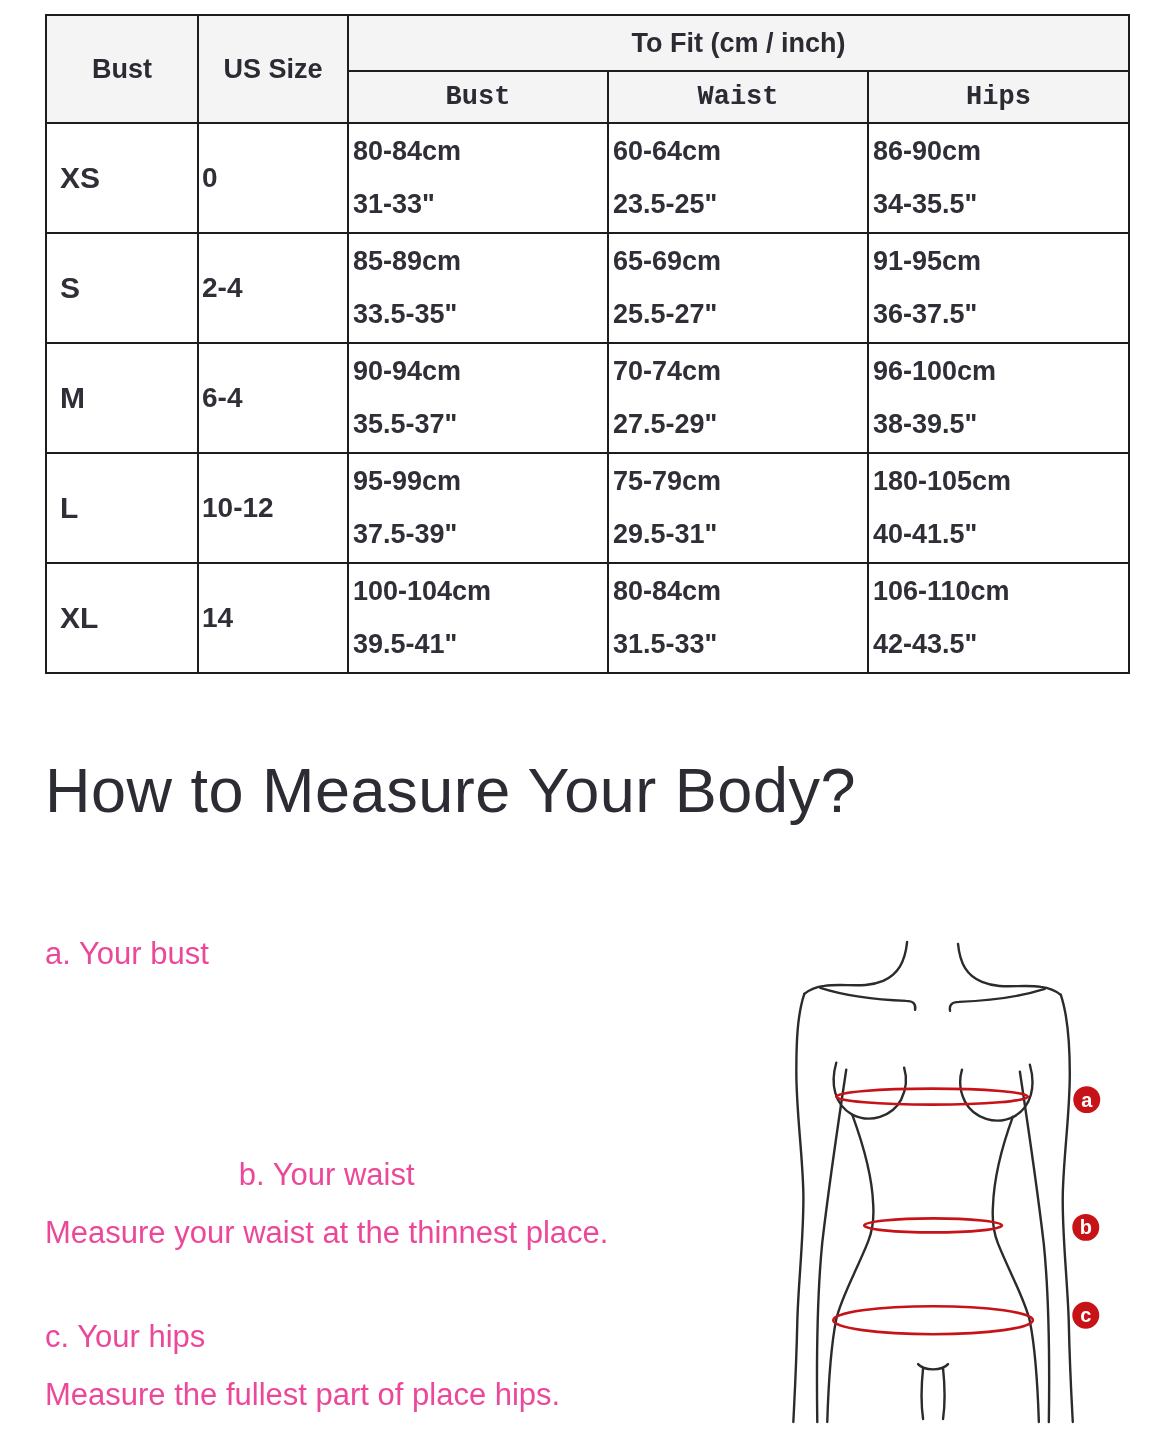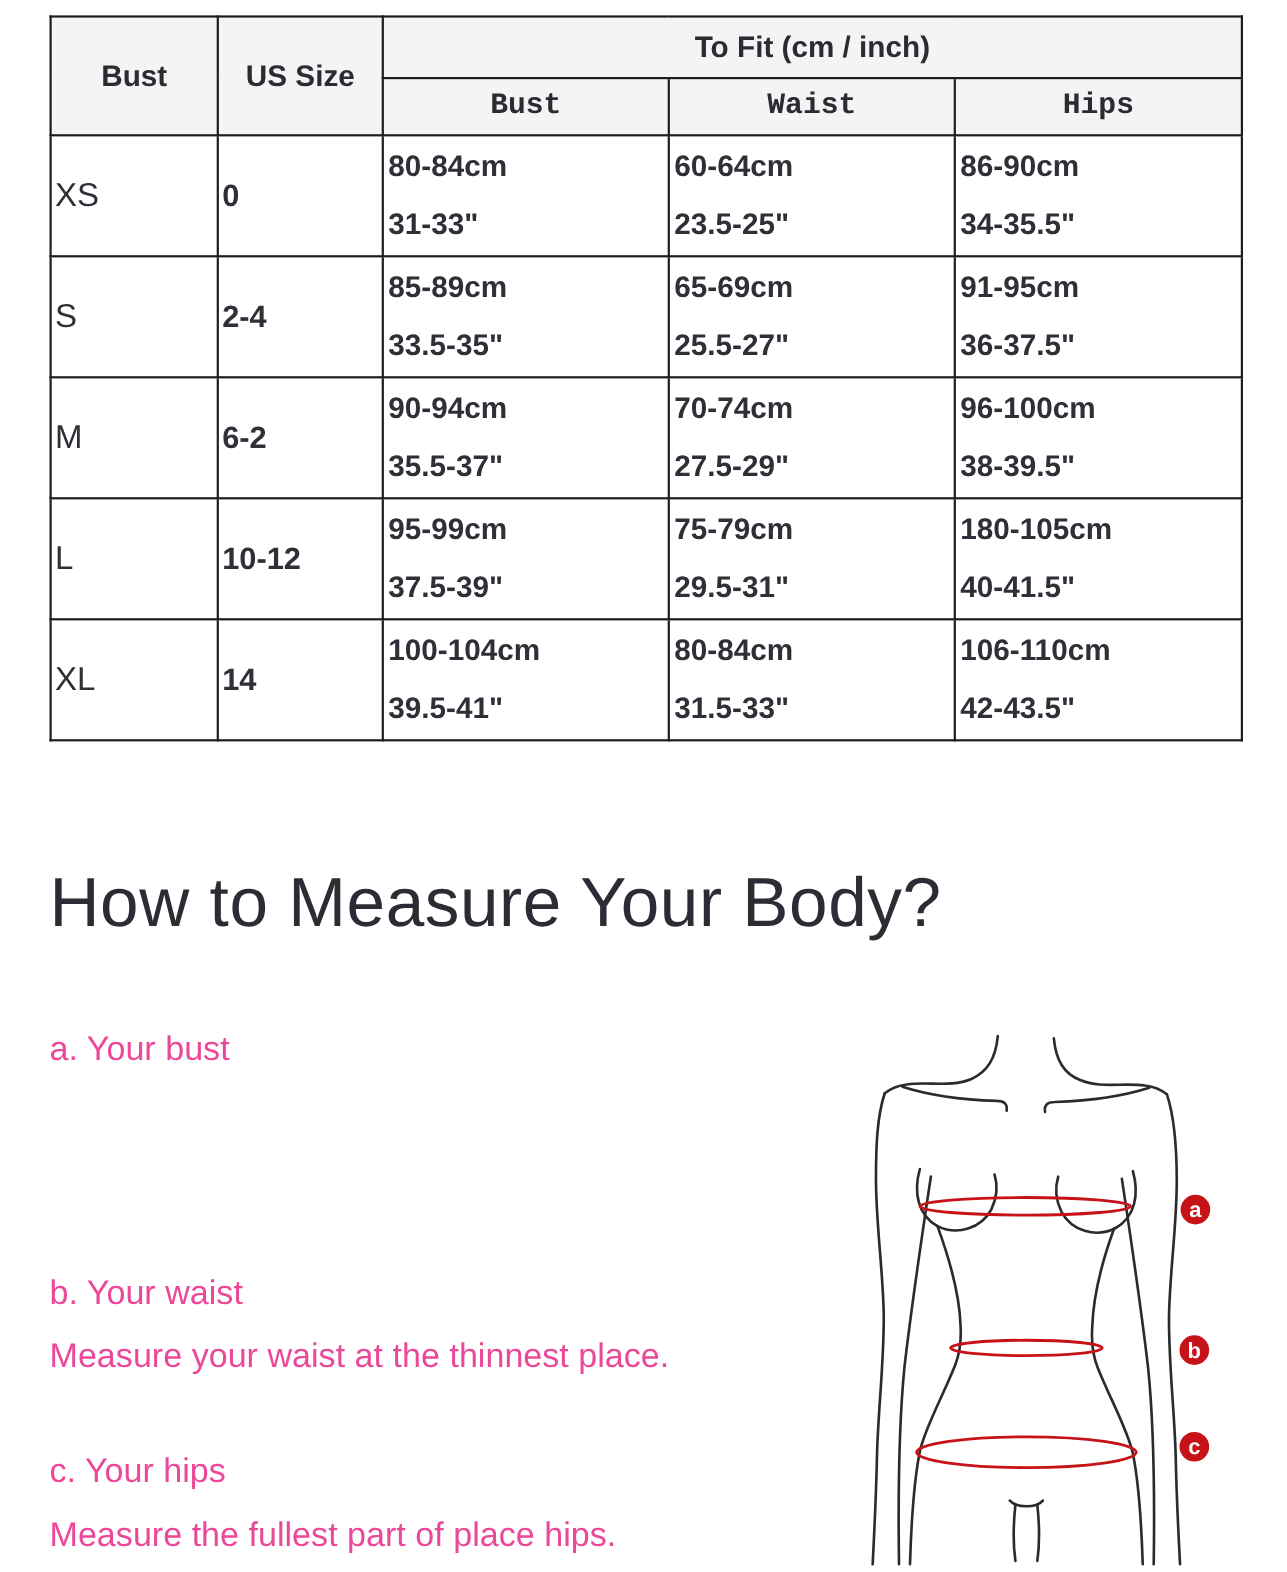--- a/index.html
+++ b/index.html
@@ -16,37 +16,37 @@
   .size-table th,.size-table td{
     border:2px solid #1d1d1d;box-sizing:border-box;
   }
   .size-table th{
     background:#f4f4f4;font-weight:bold;font-size:27px;
     text-align:center;vertical-align:middle;color:#2b2b33;
   }
   .row-tofit{height:56px;}
   .row-sub{height:52px;font-family:Liberation Mono, monospace;}
   .size-table tbody tr{height:105px;}
-  td.cell-size{font-size:30px;font-weight:normal;padding-left:3px;vertical-align:middle;}
+  td.cell-size{font-size:30px;font-weight:bold;padding-left:13px;vertical-align:middle;}
   td.cell-us{font-size:28px;font-weight:bold;padding-left:3px;vertical-align:middle;}
   td.cell-meas{font-size:27px;padding-left:4px;vertical-align:middle;font-weight:700;}
   .meas-line{line-height:53px;}
 
   
   .guide-heading{
-    position:absolute;left:45px;top:785px;margin:0;
+    position:absolute;left:45px;top:754px;margin:0;
     font-size:63px;font-weight:300;letter-spacing:0.5px;color:#2c2c34;
   }
   .measure-section{
     position:absolute;left:45px;max-width:690px;
     font-size:31px;font-weight:300;line-height:58px;color:#ec4899;
   }
   .measure-section p{margin:0;}
   .sec-a{top:925px;}
-  .sec-b{top:1146px;}
+  .sec-b{top:1146px;text-align:center;}
   .sec-c{top:1308px;}
 
   
   .figure-wrap{position:absolute;left:760px;top:920px;width:410px;height:509px;}
   .figure-wrap svg{display:block;width:100%;height:100%;}
   .outline{fill:none;stroke:#2b2b2b;stroke-width:2.4;stroke-linecap:round;}
   .redline{fill:none;stroke-width:2.6;}
   .badge-circle{stroke:none;}
   .badge-letter{
     fill:#ffffff;font-family:"Liberation Sans",sans-serif;
@@ -104,21 +104,21 @@
         <div class="meas-line">65-69cm</div>
         <div class="meas-line">25.5-27"</div>
       </td>
       <td class="cell-meas">
         <div class="meas-line">91-95cm</div>
         <div class="meas-line">36-37.5"</div>
       </td>
     </tr>
     <tr>
       <td class="cell-size">M</td>
-      <td class="cell-us">6-2</td>
+      <td class="cell-us">6-4</td>
       <td class="cell-meas">
         <div class="meas-line">90-94cm</div>
         <div class="meas-line">35.5-37"</div>
       </td>
       <td class="cell-meas">
         <div class="meas-line">70-74cm</div>
         <div class="meas-line">27.5-29"</div>
       </td>
       <td class="cell-meas">
         <div class="meas-line">96-100cm</div>

